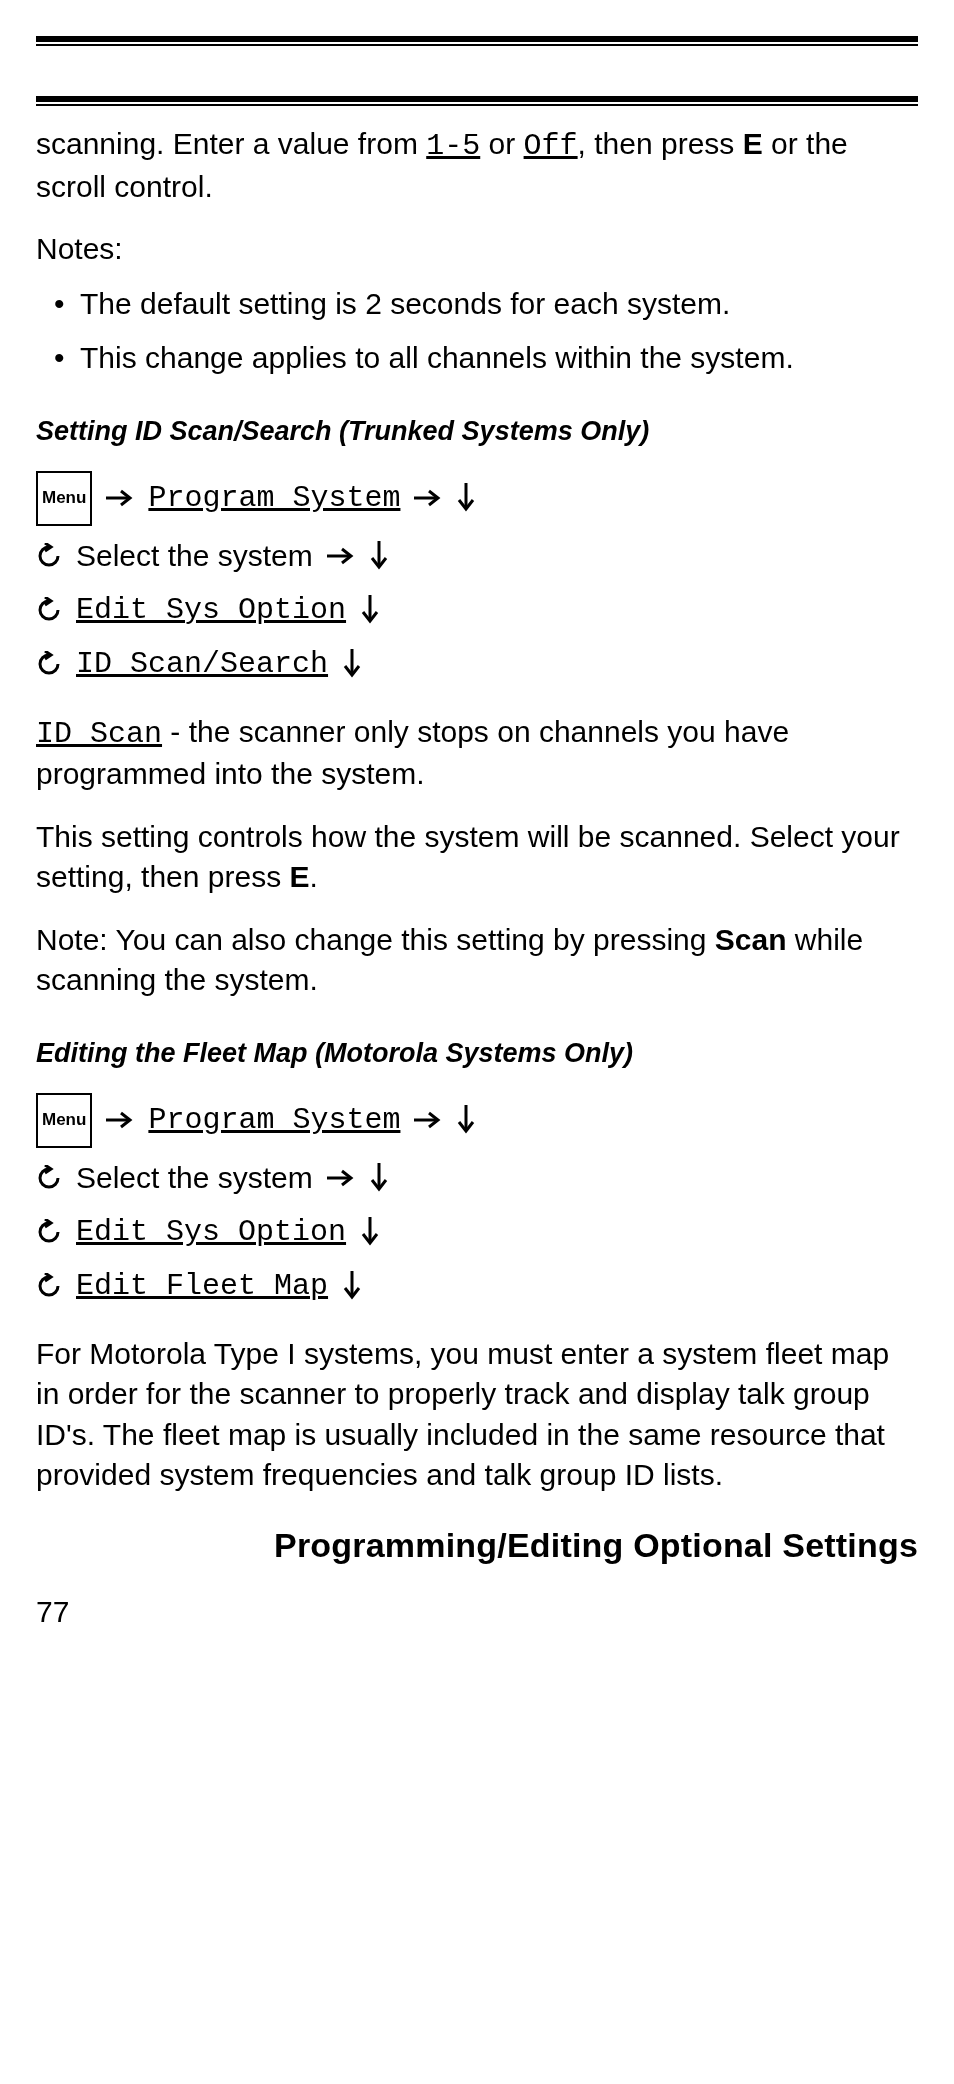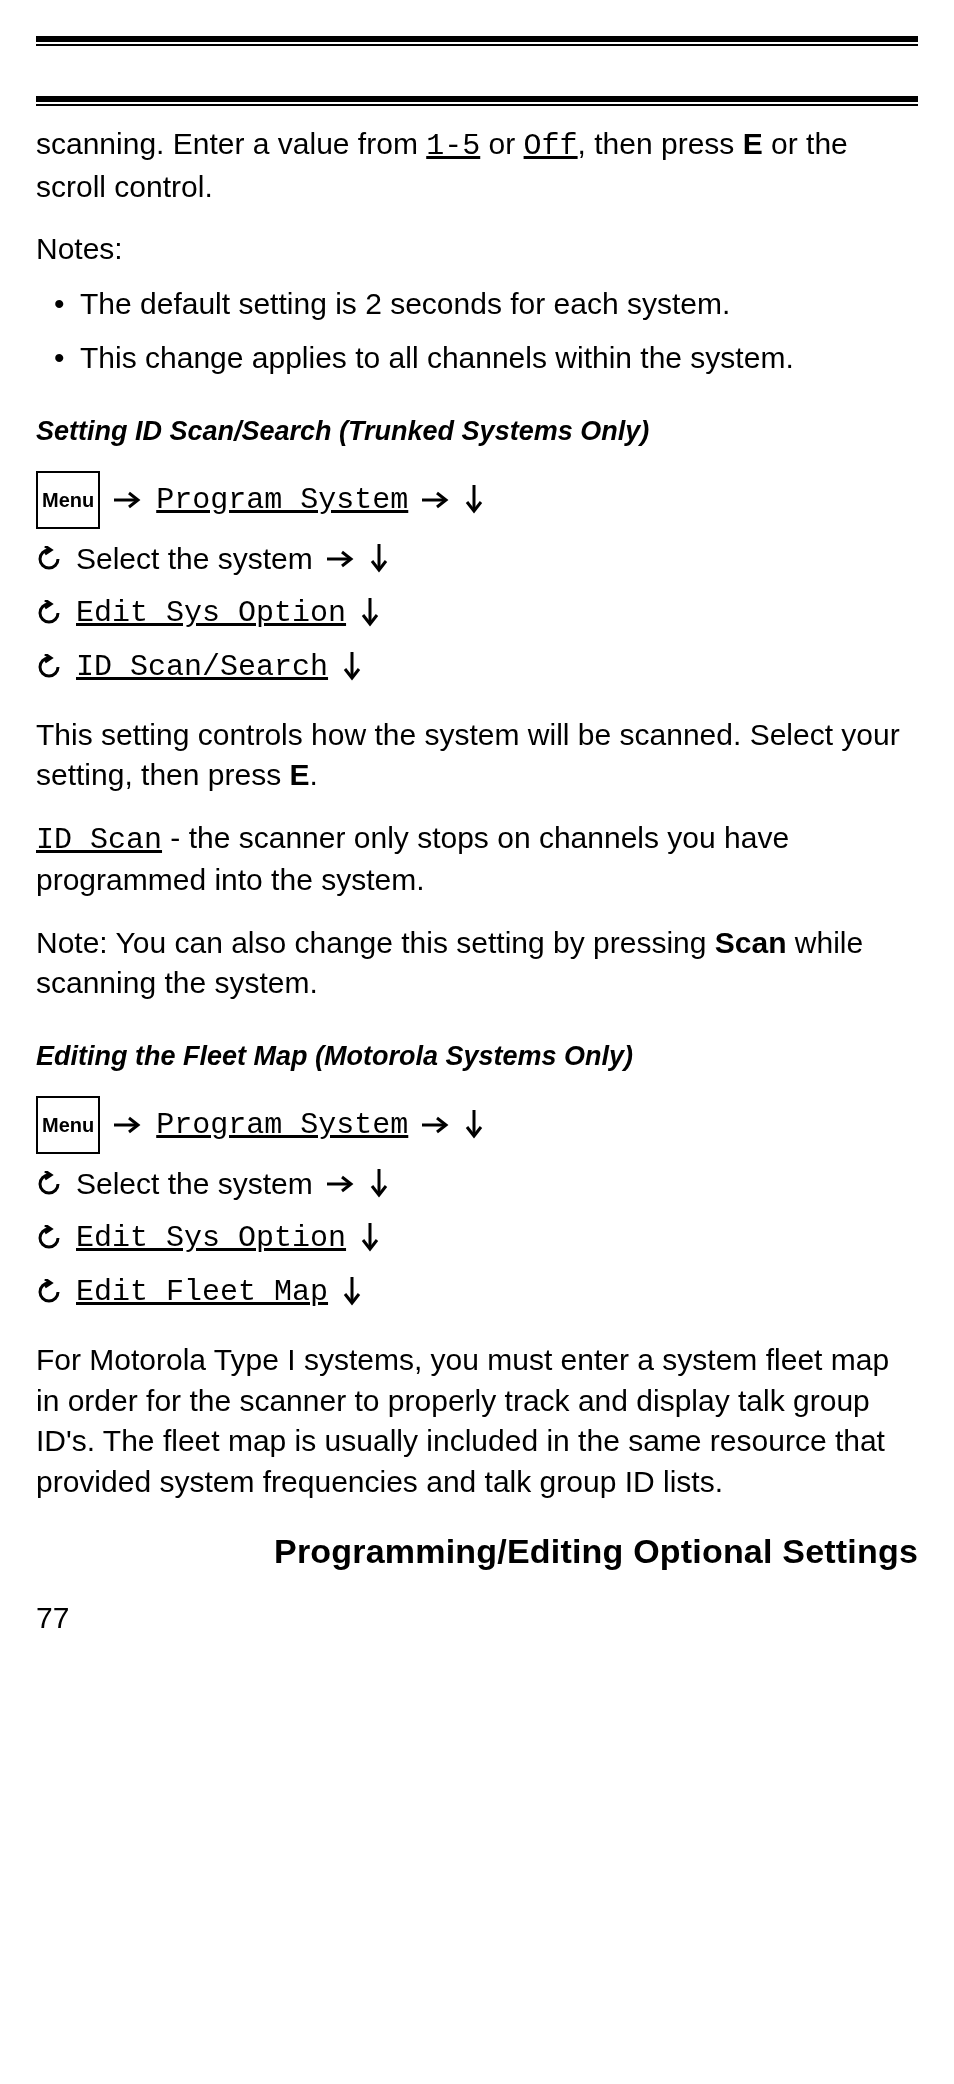--- a/index.html
+++ b/index.html
@@ -69,21 +69,21 @@
     display: flex;
     align-items: center;
     flex-wrap: wrap;
     gap: 14px;
     font-size: 30px;
     line-height: 1.6;
     margin-bottom: 6px;
   }
   .menu-box {
     border: 2px solid #000;
-    font-size: 20px;
+    font-size: 17px;
     font-weight: 700;
     padding: 16px 4px;
     display: inline-block;
     line-height: 1.1;
   }
   .icon {
     display: inline-flex;
     align-items: center;
     justify-content: center;
   }
@@ -201,25 +201,25 @@
       <span class="icon arrow-down">
         <svg width="20" height="30" viewBox="0 0 20 30">
             <line x1="10" y1="0" x2="10" y2="24" stroke="#000" stroke-width="3"></line>
             <polyline points="3,17 10,26 17,17" fill="none" stroke="#000" stroke-width="3"></polyline>
           </svg>
       </span>
     </div>
   </div>
 
   <p>
+    <span class="mono">ID Scan</span><span> - the scanner only stops on channels you have programmed into the system.</span>
+  </p>
+
+  <p>
     <span>This setting controls how the system will be scanned. Select your setting, then press </span><span class="bold">E</span><span>.</span>
-  </p>
-
-  <p>
-    <span class="mono">ID Scan</span><span> - the scanner only stops on channels you have programmed into the system.</span>
   </p>
 
 
   <p>
     <span>Note: You can also change this setting by pressing </span><span class="bold">Scan</span><span> while scanning the system.</span>
   </p>
 
   <h2 class="section">Editing the Fleet Map (Motorola Systems Only)</h2>
 
   <div class="nav">

